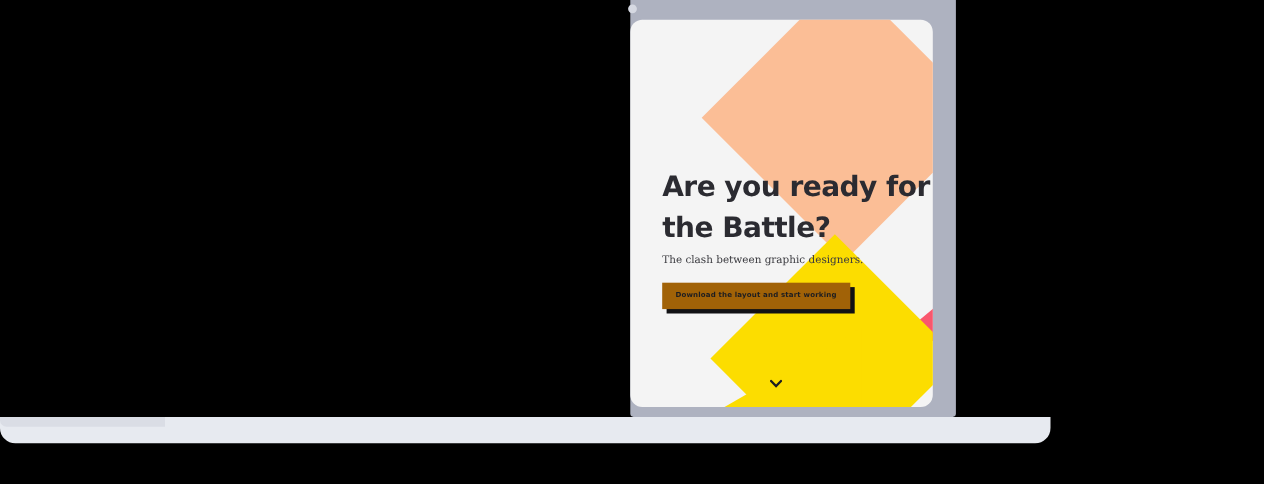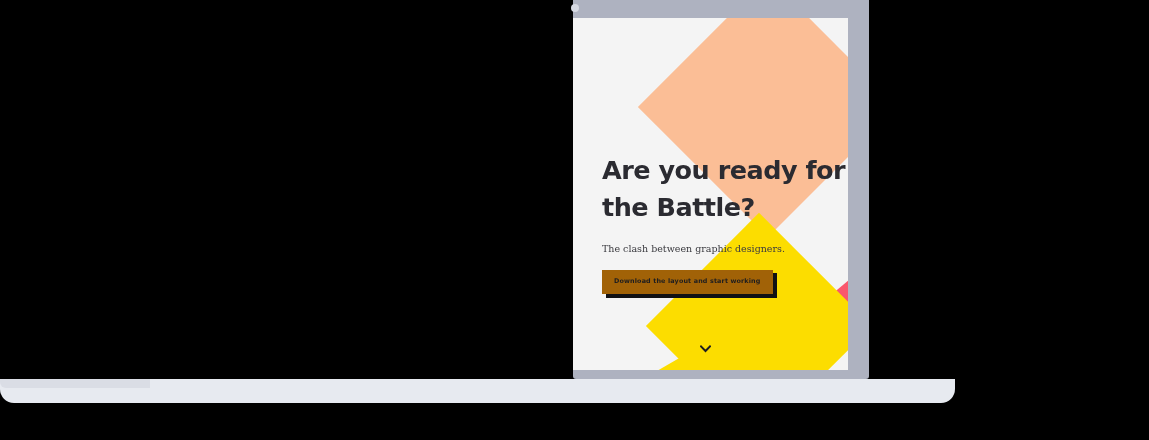--- a/index.html
+++ b/index.html
@@ -56,20 +56,21 @@
   }
 
   .screen {
     position: absolute;
     left: 0px;
     top: 18px;
     width: 275px;
     height: 352px;
     background: #F4F4F4;
     overflow: hidden;
+    border-radius: 11px;
   }
 
   .base {
     position: absolute;
     left: -573px;
     top: 379px;
     width: 955px;
     height: 24px;
     background: #E7EAF0;
     border-radius: 0 0 14px 14px;
@@ -139,21 +140,21 @@
     font-family: "DejaVu Sans", sans-serif;
     font-size: 25.5px;
     line-height: 37px;
     font-weight: 700;
     letter-spacing: -0.5px;
     color: #2B2B31;
     white-space: pre-line;
   }
 
   .hero-subtitle {
-    margin: 16px 0 0 0;
+    margin: 4px 0 0 0;
     font-family: "DejaVu Serif", serif;
     font-size: 9.5px;
     line-height: 13px;
     font-weight: 400;
     color: #3A3A3F;
   }
 
   .cta-wrap {
     position: relative;
     margin-top: 14px;

